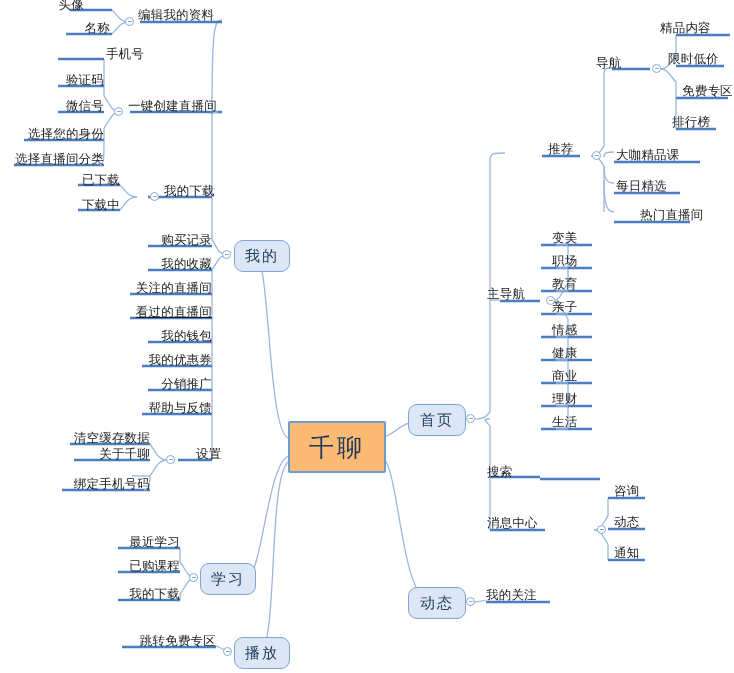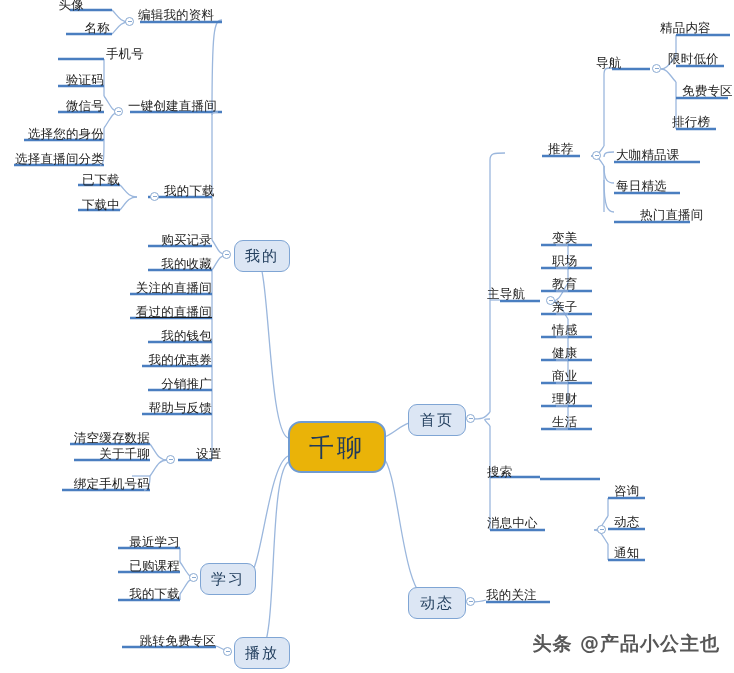--- a/index.html
+++ b/index.html
@@ -33,23 +33,23 @@
     border:1.6px solid #7fa5d4;
     border-radius:9px;
     color:#24405f;
     font-size:15px;
     line-height:1;
     display:flex;align-items:center;justify-content:center;
     white-space:nowrap;
     box-shadow:0 0 0 0 rgba(0,0,0,0);
   }
   .boxnode.root{
-    background:#eab308;
+    background:#fdba74;
     border:2.4px solid #6f9bd1;
-    border-radius:13px;
+    border-radius:2px;
     font-size:25px;
     color:#1f3a5c;
     letter-spacing:3px;
   }
   .boxnode.lvl1{font-size:15px;letter-spacing:2px;}
 
   
   .handle{
     position:absolute;
     width:9px;height:9px;
@@ -328,15 +328,14 @@
   <div class="leaf l" style="left:150px;top:431px;transform:translateX(-100%);">清空缓存数据</div>
   <div class="leaf l" style="left:150px;top:447px;transform:translateX(-100%);">关于千聊</div>
   <div class="leaf l" style="left:150px;top:477px;transform:translateX(-100%);">绑定手机号码</div>
 
   <div class="leaf l" style="left:180px;top:535px;transform:translateX(-100%);">最近学习</div>
   <div class="leaf l" style="left:180px;top:559px;transform:translateX(-100%);">已购课程</div>
   <div class="leaf l" style="left:180px;top:587px;transform:translateX(-100%);">我的下载</div>
 
   <div class="leaf l" style="left:216px;top:634px;transform:translateX(-100%);">跳转免费专区</div>
 
-  <div class="watermark">头条 @产品小公主也</div>
 
 </div>
 
 </body></html>

